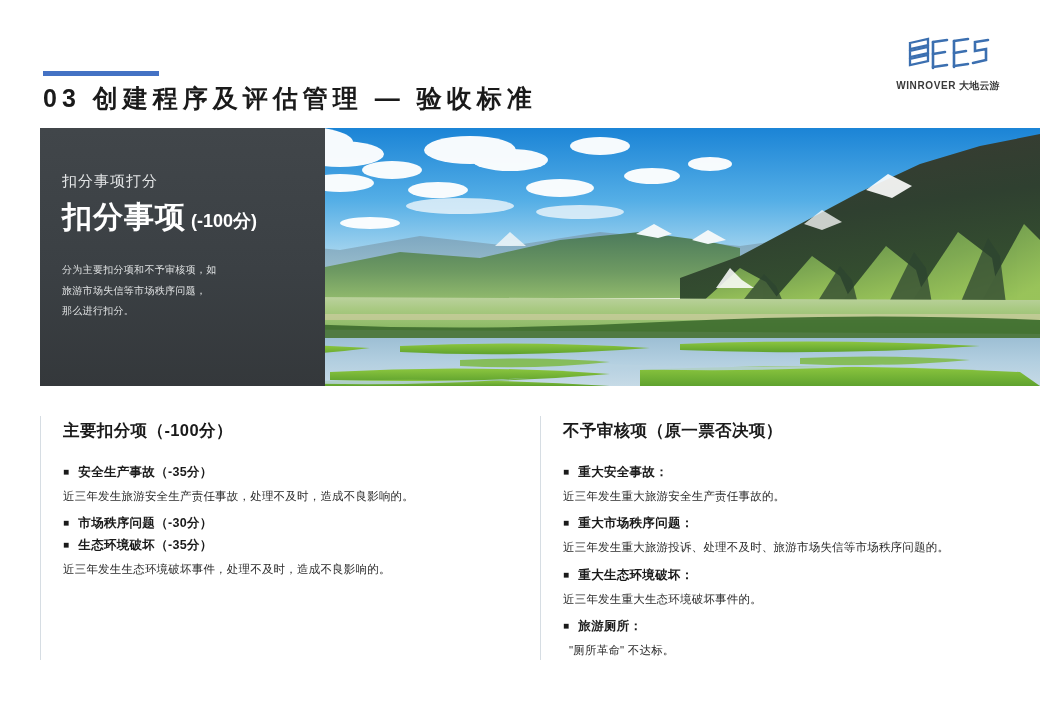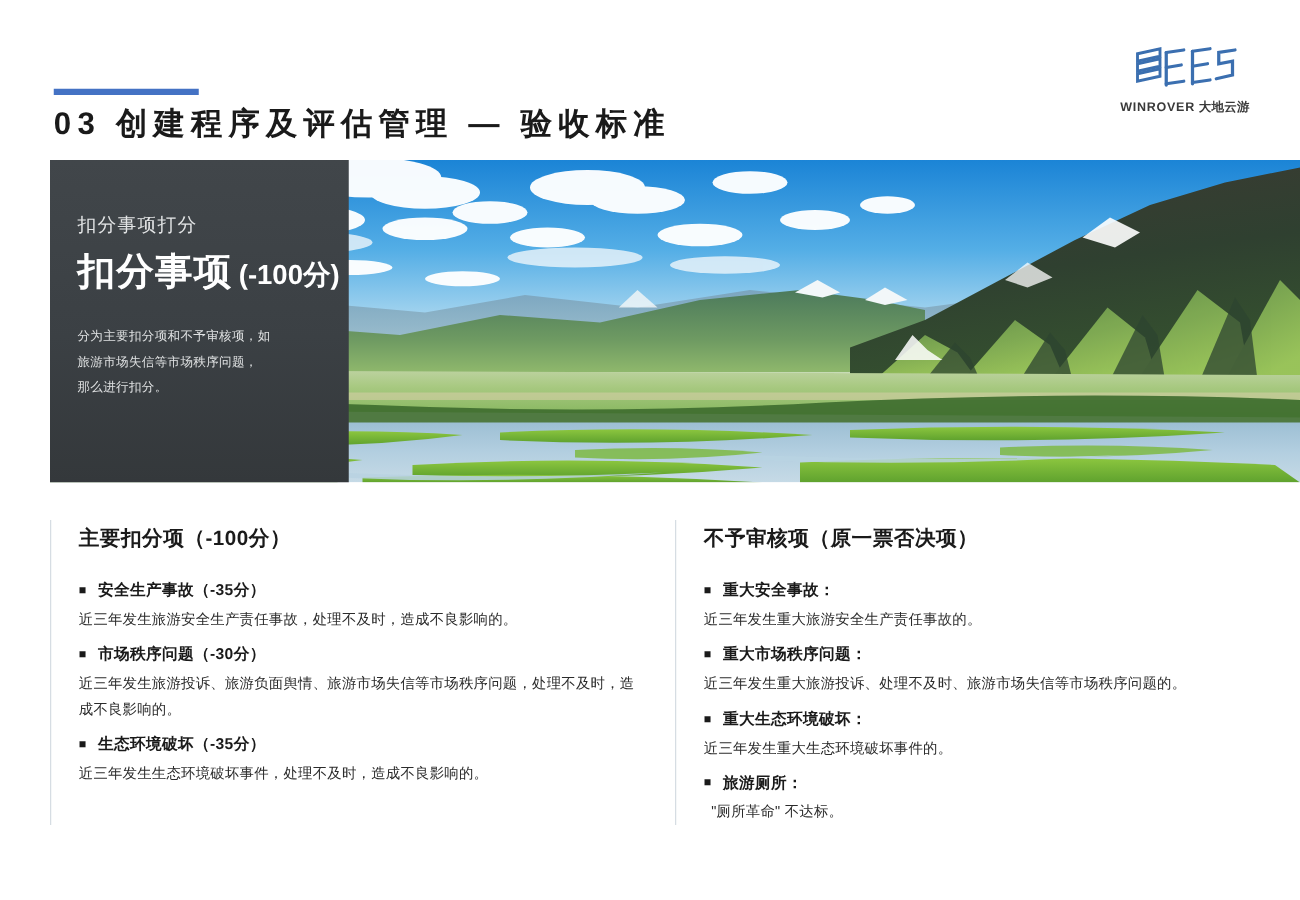--- a/index.html
+++ b/index.html
@@ -73,21 +73,21 @@
   .hero-photo {
     position: absolute;
     inset: 0;
     width: 100%;
     height: 100%;
   }
   .hero-overlay {
     position: absolute;
     left: 0;
     top: 0;
-    width: 239px;
+    width: 285px;
     height: 100%;
     background: linear-gradient(180deg, #41464a 0%, #3b4044 55%, #34383b 100%);
     box-sizing: border-box;
     padding: 44px 14px 0 22px;
   }
   .hero-kicker {
     font-size: 15px;
     color: #e3e5e6;
     letter-spacing: 1px;
     line-height: 1.2;
@@ -97,21 +97,21 @@
     white-space: nowrap;
     margin-bottom: 22px;
   }
   .hero-headline .big {
     font-size: 30px;
     font-weight: 700;
     color: #ffffff;
     letter-spacing: 1px;
   }
   .hero-headline .small {
-    font-size: 22px;
+    font-size: 18px;
     font-weight: 700;
     color: #ffffff;
     margin-left: 5px;
   }
   .hero-desc {
     font-size: 10px;
     color: #e0e2e3;
     line-height: 2.05;
     letter-spacing: 0.3px;
   }
@@ -364,21 +364,20 @@
         <span>安全生产事故（-35分）</span>
       </div>
       <div class="item-body">近三年发生旅游安全生产责任事故，处理不及时，造成不良影响的。</div>
     </div>
 
     <div class="item">
       <div class="item-head">
         <span class="bullet">■</span>
         <span>市场秩序问题（-30分）</span>
       </div>
-      <div class="item-body">近三年发生旅游投诉、旅游负面舆情、旅游市场失信等市场秩序问题，处理不及时，造成不良影响的。</div>
     </div>
 
     <div class="item">
       <div class="item-head">
         <span class="bullet">■</span>
         <span>生态环境破坏（-35分）</span>
       </div>
       <div class="item-body">近三年发生生态环境破坏事件，处理不及时，造成不良影响的。</div>
     </div>
   </div>

